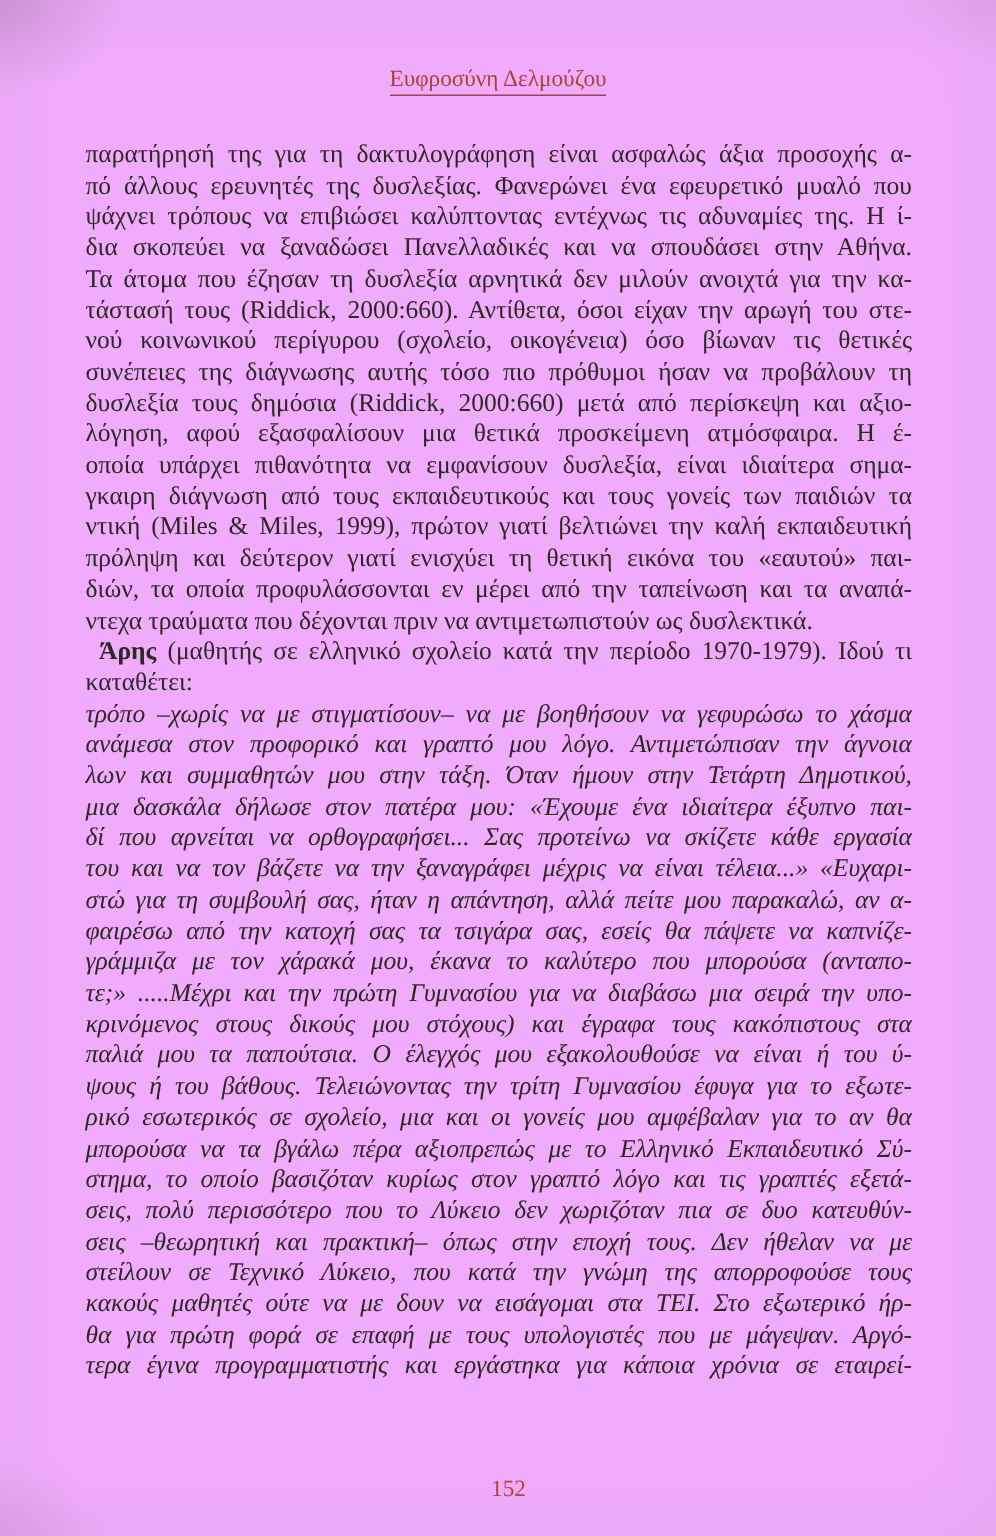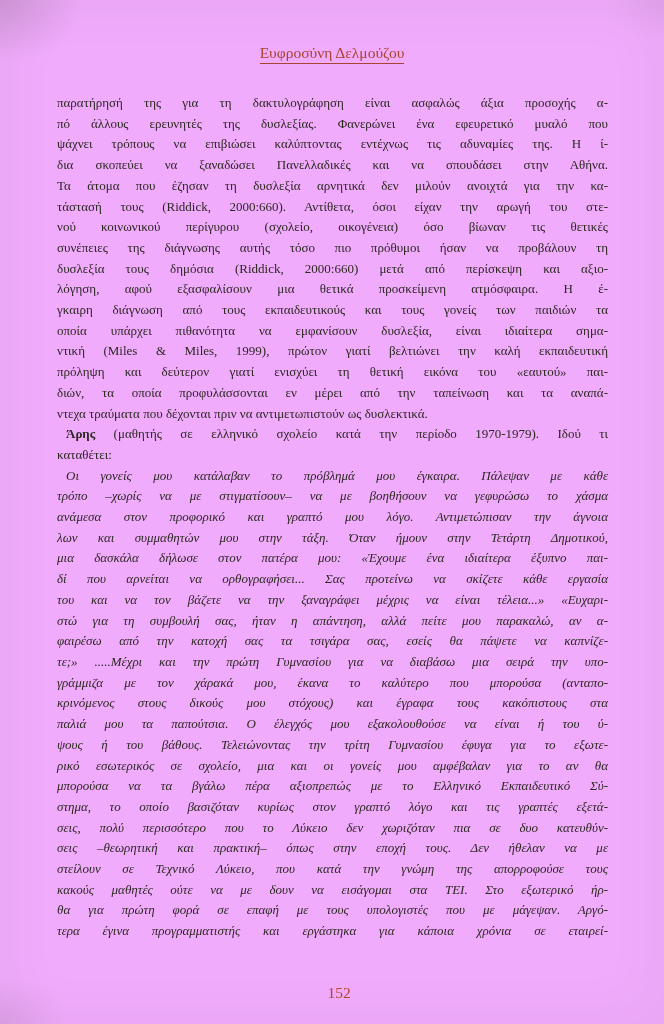--- a/index.html
+++ b/index.html
@@ -33,21 +33,21 @@
   }
   .running-header .author {
     border-bottom: 1px solid #a84531;
     padding-bottom: 2px;
   }
   .body-text {
     position: absolute;
     top: 93px;
     left: 57px;
     width: 551px;
-    font-size: 13px;
+    font-size: 17px;
     line-height: 20.7px;
   }
   .paragraph.italic { font-style: italic; }
   .line {
     text-align: justify;
     text-align-last: justify;
   }
   .line.lastline { text-align-last: left; }
   .line.first-indent { text-indent: 9px; }
   .lead-bold { font-weight: bold; font-style: normal; }
@@ -72,43 +72,42 @@
         <div class="line">παρατήρησή της για τη δακτυλογράφηση είναι ασφαλώς άξια προσοχής α-</div>
         <div class="line">πό άλλους ερευνητές της δυσλεξίας. Φανερώνει ένα εφευρετικό μυαλό που</div>
         <div class="line">ψάχνει τρόπους να επιβιώσει καλύπτοντας εντέχνως τις αδυναμίες της. Η ί-</div>
         <div class="line">δια σκοπεύει να ξαναδώσει Πανελλαδικές και να σπουδάσει στην Αθήνα.</div>
         <div class="line">Τα άτομα που έζησαν τη δυσλεξία αρνητικά δεν μιλούν ανοιχτά για την κα-</div>
         <div class="line">τάστασή τους (Riddick, 2000:660). Αντίθετα, όσοι είχαν την αρωγή του στε-</div>
         <div class="line">νού κοινωνικού περίγυρου (σχολείο, οικογένεια) όσο βίωναν τις θετικές</div>
         <div class="line">συνέπειες της διάγνωσης αυτής τόσο πιο πρόθυμοι ήσαν να προβάλουν τη</div>
         <div class="line">δυσλεξία τους δημόσια (Riddick, 2000:660) μετά από περίσκεψη και αξιο-</div>
         <div class="line">λόγηση, αφού εξασφαλίσουν μια θετικά προσκείμενη ατμόσφαιρα. Η έ-</div>
+        <div class="line">οποία υπάρχει πιθανότητα να εμφανίσουν δυσλεξία, είναι ιδιαίτερα σημα-</div>
         <div class="line">γκαιρη διάγνωση από τους εκπαιδευτικούς και τους γονείς των παιδιών τα</div>
-        <div class="line">οποία υπάρχει πιθανότητα να εμφανίσουν δυσλεξία, είναι ιδιαίτερα σημα-</div>
         <div class="line">ντική (Miles &amp; Miles, 1999), πρώτον γιατί βελτιώνει την καλή εκπαιδευτική</div>
         <div class="line">πρόληψη και δεύτερον γιατί ενισχύει τη θετική εικόνα του «εαυτού» παι-</div>
         <div class="line">διών, τα οποία προφυλάσσονται εν μέρει από την ταπείνωση και τα αναπά-</div>
         <div class="line lastline">ντεχα τραύματα που δέχονται πριν να αντιμετωπιστούν ως δυσλεκτικά.</div>
       </div>
       <div class="paragraph normal">
         <div class="line first-indent"><span class="lead-bold">Άρης</span> (μαθητής σε ελληνικό σχολείο κατά την περίοδο 1970-1979). Ιδού τι</div>
         <div class="line lastline">καταθέτει:</div>
       </div>
       <div class="paragraph italic">
-        <div class="line first-indent">Οι γονείς μου κατάλαβαν το πρόβλημά μου έγκαιρα. Πάλεψαν με κάθε</div>
         <div class="line">τρόπο –χωρίς να με στιγματίσουν– να με βοηθήσουν να γεφυρώσω το χάσμα</div>
         <div class="line">ανάμεσα στον προφορικό και γραπτό μου λόγο. Αντιμετώπισαν την άγνοια</div>
         <div class="line">λων και συμμαθητών μου στην τάξη. Όταν ήμουν στην Τετάρτη Δημοτικού,</div>
         <div class="line">μια δασκάλα δήλωσε στον πατέρα μου: «Έχουμε ένα ιδιαίτερα έξυπνο παι-</div>
         <div class="line">δί που αρνείται να ορθογραφήσει... Σας προτείνω να σκίζετε κάθε εργασία</div>
         <div class="line">του και να τον βάζετε να την ξαναγράφει μέχρις να είναι τέλεια...» «Ευχαρι-</div>
         <div class="line">στώ για τη συμβουλή σας, ήταν η απάντηση, αλλά πείτε μου παρακαλώ, αν α-</div>
         <div class="line">φαιρέσω από την κατοχή σας τα τσιγάρα σας, εσείς θα πάψετε να καπνίζε-</div>
+        <div class="line">γράμμιζα με τον χάρακά μου, έκανα το καλύτερο που μπορούσα (ανταπο-</div>
         <div class="line">τε;» .....Μέχρι και την πρώτη Γυμνασίου για να διαβάσω μια σειρά την υπο-</div>
-        <div class="line">γράμμιζα με τον χάρακά μου, έκανα το καλύτερο που μπορούσα (ανταπο-</div>
         <div class="line">κρινόμενος στους δικούς μου στόχους) και έγραφα τους κακόπιστους στα</div>
         <div class="line">παλιά μου τα παπούτσια. Ο έλεγχός μου εξακολουθούσε να είναι ή του ύ-</div>
         <div class="line">ψους ή του βάθους. Τελειώνοντας την τρίτη Γυμνασίου έφυγα για το εξωτε-</div>
         <div class="line">ρικό εσωτερικός σε σχολείο, μια και οι γονείς μου αμφέβαλαν για το αν θα</div>
         <div class="line">μπορούσα να τα βγάλω πέρα αξιοπρεπώς με το Ελληνικό Εκπαιδευτικό Σύ-</div>
         <div class="line">στημα, το οποίο βασιζόταν κυρίως στον γραπτό λόγο και τις γραπτές εξετά-</div>
         <div class="line">σεις, πολύ περισσότερο που το Λύκειο δεν χωριζόταν πια σε δυο κατευθύν-</div>
         <div class="line">σεις –θεωρητική και πρακτική– όπως στην εποχή τους. Δεν ήθελαν να με</div>
         <div class="line">στείλουν σε Τεχνικό Λύκειο, που κατά την γνώμη της απορροφούσε τους</div>
         <div class="line">κακούς μαθητές ούτε να με δουν να εισάγομαι στα ΤΕΙ. Στο εξωτερικό ήρ-</div>

